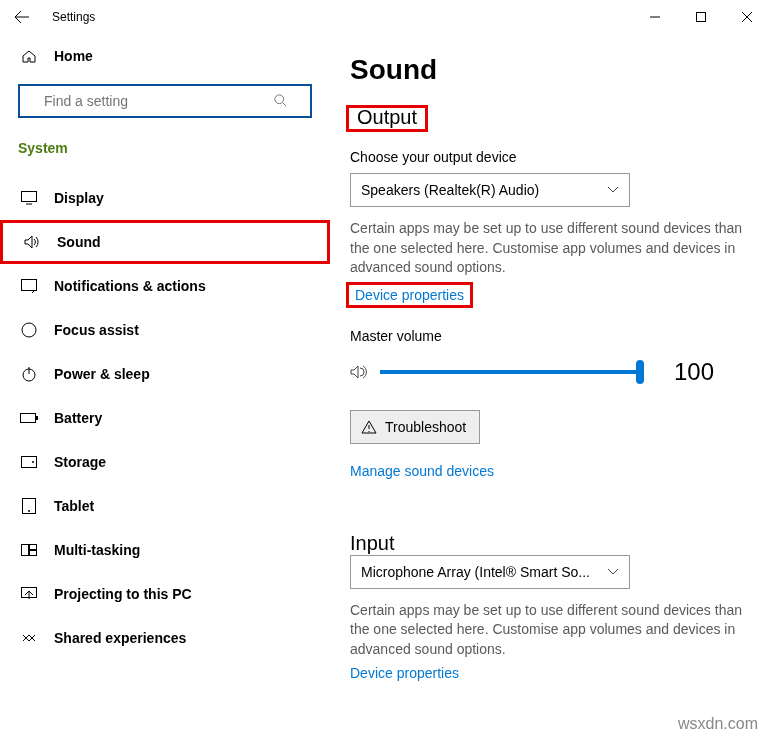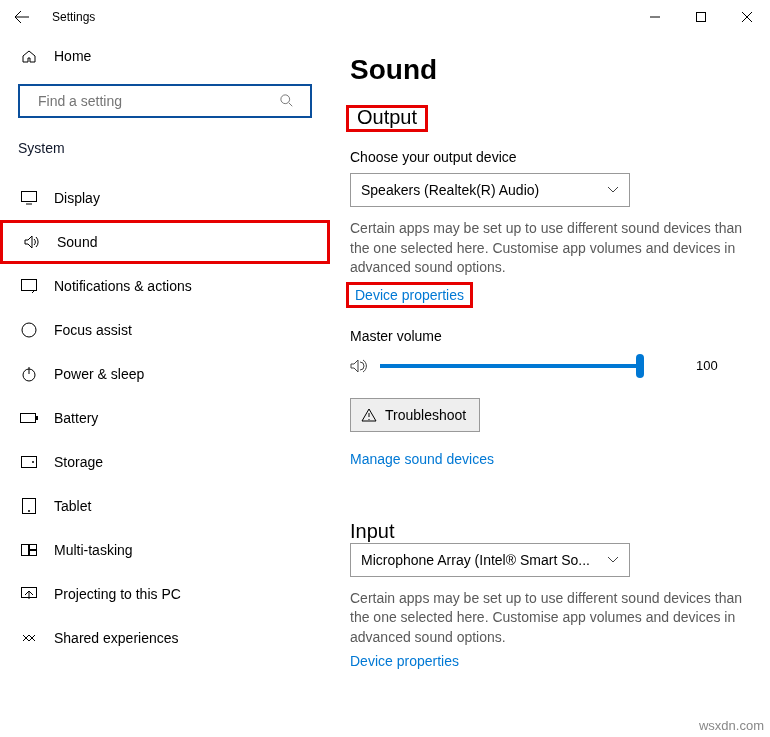--- a/index.html
+++ b/index.html
@@ -4,43 +4,43 @@
 <style>
   * { box-sizing: border-box; font-family: "Segoe UI", Arial, sans-serif; }
   body { margin: 0; width: 770px; height: 737px; background: #fff; overflow: hidden; position: relative; }
   .titlebar { height: 34px; display: flex; align-items: center; position: relative; }
   .back-btn { width: 44px; height: 34px; display: flex; align-items: center; justify-content: center; }
   .title { font-size: 12px; color: #000; margin-left: 8px; }
   .tb-right { position: absolute; right: 0; top: 0; display: flex; }
   .tb-btn { width: 46px; height: 34px; display: flex; align-items: center; justify-content: center; }
   .content { display: flex; height: calc(100% - 34px); }
   .sidebar { width: 330px; padding: 0 18px; }
-  .nav-row { height: 44px; display: flex; align-items: center; font-size: 14px; color: #000; margin: 0 -18px; padding: 0 18px; }
+  .nav-row { height: 44px; display: flex; align-items: center; font-size: 14px; color: #000; margin: 0 -18px; padding: 0 18px; font-weight: bold; }
   .icon-slot { width: 22px; display: flex; justify-content: center; margin-right: 14px; }
-  .search-box { height: 34px; border: 2px solid #0a4f9c; margin: 6px 0 22px 0; display: flex; align-items: center; padding: 0 16px; }
+  .search-box { height: 34px; border: 2px solid #0a4f9c; margin: 6px 0 22px 0; display: flex; align-items: center; padding: 0 22px; }
   .search-box input { border: none; outline: none; flex: 1; font-size: 14px; color: #666; background: transparent; }
   .search-icon { color: #555; }
-  .heading-side { font-size: 14px; font-weight: 400; color: #0f172a; margin: 4px 0 20px 0; }
+  .heading-side { font-size: 14px; font-weight: 700; color: #4d7c0f; margin: 4px 0 20px 0; }
   .sel-highlight { border: 3px solid #e60000; }
   .main { flex: 1; padding: 20px 10px 0 20px; overflow: hidden; }
   h1 { font-weight: 600; font-size: 28px; margin: 0 0 20px 0; }
   h2 { font-weight: 400; font-size: 20px; margin: 0; display: inline-block; }
   .h2-wrap.hl { border: 3px solid #e60000; padding: 2px 8px; margin-left: -4px; }
   .label { font-size: 14px; color: #000; margin: 20px 0 8px 0; }
   .select { width: 280px; height: 34px; border: 1px solid #999; display: flex; align-items: center; justify-content: space-between; padding: 1px 10px; font-size: 14px; }
   .desc { font-size: 14px; color: #5a5a5a; margin: 12px 0 4px 0; max-width: 410px; line-height: 1.4; }
   .link { color: #0078d4; font-size: 14px; display: inline-block; }
   .link.hl { border: 3px solid #e60000; padding: 2px 6px; margin-left: -4px; }
   .vol-row { display: flex; align-items: center; margin-top: 14px; }
   .slider { position: relative; width: 260px; height: 4px; background: #0078d4; margin-left: 12px; }
   .thumb { position: absolute; right: -4px; top: -10px; width: 8px; height: 24px; background: #0078d4; border-radius: 4px; }
-  .vol-val { font-size: 13px; margin-left: 56px; }
+  .vol-val { font-size: 24px; margin-left: 34px; }
   .ts-btn { margin-top: 24px; height: 34px; width: 130px; border: 1px solid #999; background: #eee; display: flex; align-items: center; padding: 0 10px; font-size: 14px; gap: 8px; }
   .sect2 { margin-top: 52px; }
-  .watermark { position: absolute; right: 6px; bottom: 4px; font-size: 13px; color: #888; }
+  .watermark { position: absolute; right: 12px; bottom: 4px; font-size: 16px; color: #888; }
   svg { display: block; }
 </style>
 </head>
 <body>
 
 <div class="titlebar">
   <div class="back-btn">
     <svg width="16" height="16" viewBox="0 0 16 16">
         <path d="M7 2 1 8l6 6M1 8h14" stroke="#000" stroke-width="1" fill="none"></path>
       </svg>

